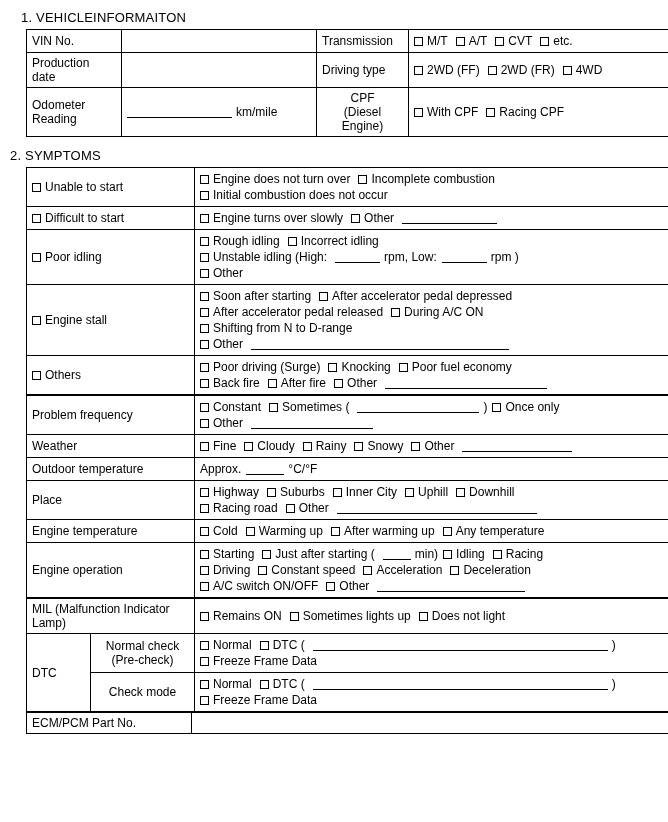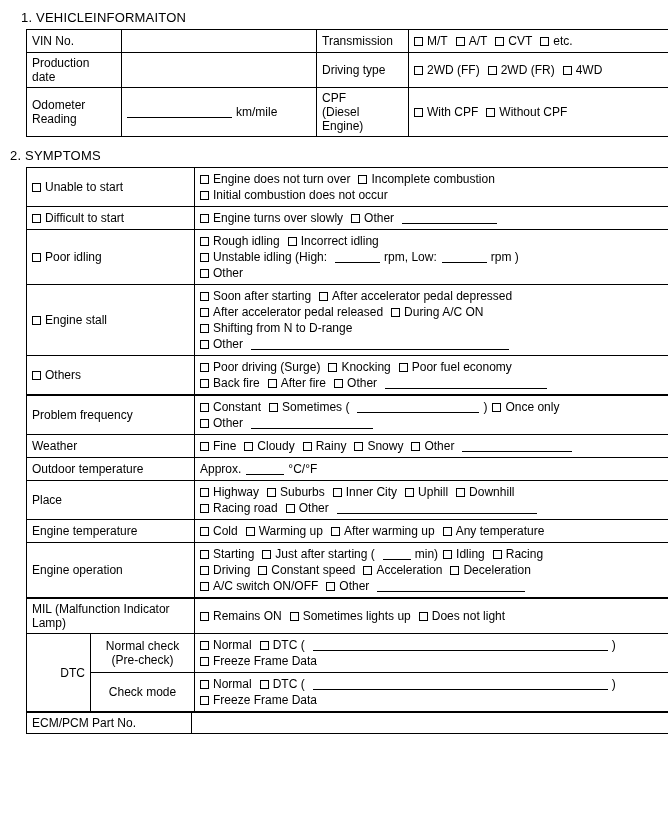--- a/index.html
+++ b/index.html
@@ -94,24 +94,24 @@
               <td>
                 <div class="line"><span class="cb-item"><span class="checkbox"></span><span class="cb-label">2WD (FF)</span></span><span class="cb-item"><span class="checkbox"></span><span class="cb-label">2WD (FR)</span></span><span class="cb-item"><span class="checkbox"></span><span class="cb-label">4WD</span></span></div>
               </td>
             </tr>
             <tr>
               <td><span class="cell-text">Odometer
 Reading</span></td>
               <td>
                 <div class="line"><span class="blank-field" style="width: 105px;"></span><span class="tok-text">km/mile</span></div>
               </td>
-              <td style=""><span class="cell-text">CPF
+              <td style="text-align: center;"><span class="cell-text">CPF
 (Diesel Engine)</span></td>
               <td>
-                <div class="line"><span class="cb-item"><span class="checkbox"></span><span class="cb-label">With CPF</span></span><span class="cb-item"><span class="checkbox"></span><span class="cb-label">Without CPF</span></span></div>
+                <div class="line"><span class="cb-item"><span class="checkbox"></span><span class="cb-label">With CPF</span></span><span class="cb-item"><span class="checkbox"></span><span class="cb-label">Racing CPF</span></span></div>
               </td>
             </tr>
           </tbody>
         </table>
       </div>
       <div class="section">
         <div class="section-title">2. SYMPTOMS</div>
         <table class="form-table">
           <colgroup>
             <col style="width: 168px;">
@@ -227,21 +227,21 @@
           </colgroup>
           <tbody>
             <tr>
               <td colspan="2"><span class="cell-text">MIL (Malfunction Indicator
 Lamp)</span></td>
               <td>
                 <div class="line"><span class="cb-item"><span class="checkbox"></span><span class="cb-label">Remains ON</span></span><span class="cb-item"><span class="checkbox"></span><span class="cb-label">Sometimes lights up</span></span><span class="cb-item"><span class="checkbox"></span><span class="cb-label">Does not light</span></span></div>
               </td>
             </tr>
             <tr>
-              <td rowspan="2" style="text-align: right;"><span class="cell-text">DTC</span></td>
+              <td rowspan="2" style="text-align: left;"><span class="cell-text">DTC</span></td>
               <td style="text-align: center; text-decoration: underline;"><span class="cell-text">Normal check
 (Pre-check)</span></td>
               <td>
                 <div class="line"><span class="cb-item"><span class="checkbox"></span><span class="cb-label">Normal</span></span><span class="cb-item"><span class="checkbox"></span><span class="cb-label">DTC (</span></span><span class="blank-field" style="width: 295px;"></span><span class="tok-text">)</span></div>
                 <div class="line"><span class="cb-item"><span class="checkbox"></span><span class="cb-label">Freeze Frame Data</span></span></div>
               </td>
             </tr>
             <tr>
               <td style="text-align: center;"><span class="cell-text">Check mode</span></td>
               <td>

